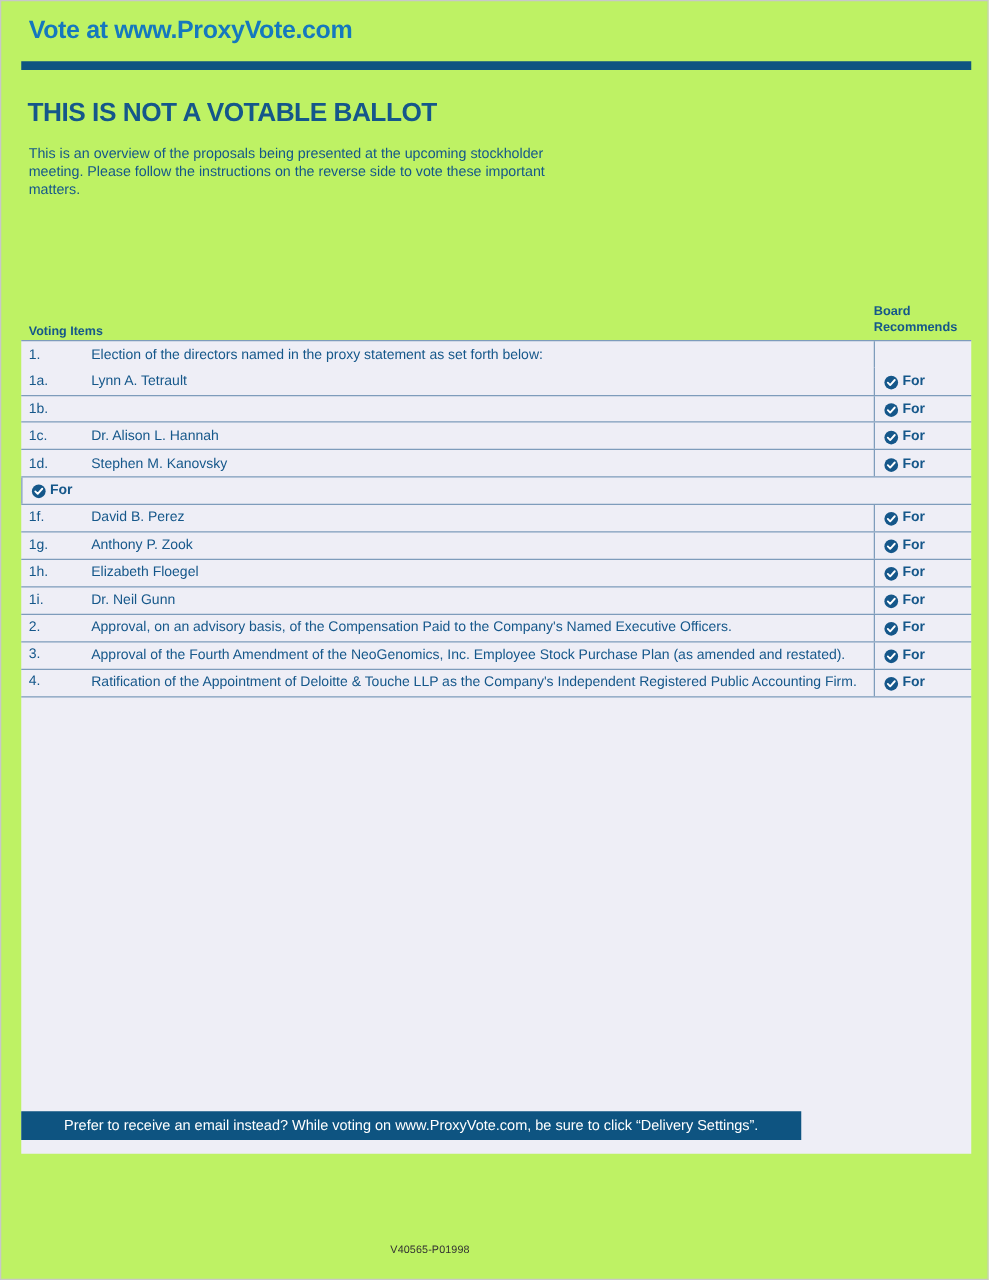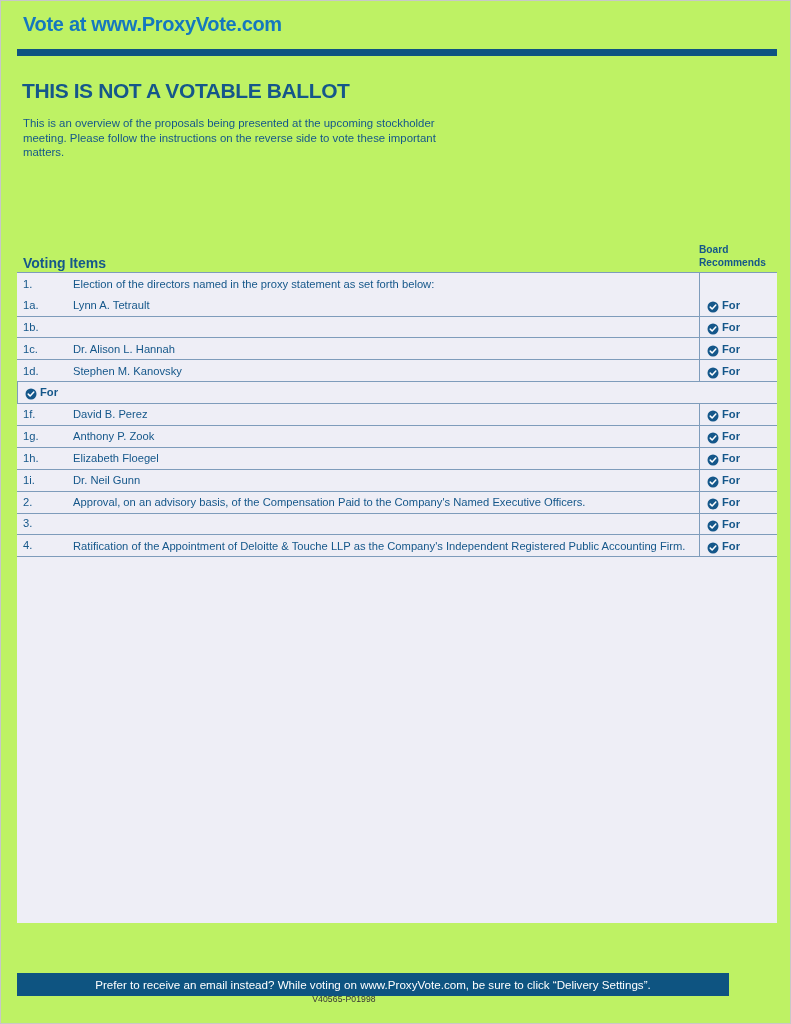--- a/index.html
+++ b/index.html
@@ -65,21 +65,21 @@
     left:16px; top:244px;
     width:760px;
   }
   .col-head {
     position:relative;
     height:27px;
   }
   .col-head .voting-items-label {
     position:absolute;
     left:6px; bottom:1px;
-    font-size:14px;
+    font-size:10px;
     font-weight:bold;
     color:#15578a;
     white-space:nowrap;
   }
   .col-head .board-rec-label {
     position:absolute;
     left:682px; top:-1px;
     width:78px;
     text-align:left;
     font-size:10.2px;
@@ -153,22 +153,22 @@
 
   .table-bottom-rule {
     height:1px;
     background:#7e9cbb;
     width:760px;
   }
 
   
   .footer-banner {
     position:absolute;
-    left:16px; top:972px;
-    width:712px; height:23px;
+    left:16px; top:888px;
+    width:624px; height:23px;
     background:#0e5481;
     display:flex;
     align-items:center;
     justify-content:center;
   }
   .footer-banner span {
     font-size:11.6px;
     color:#ffffff;
     white-space:nowrap;
   }
@@ -357,20 +357,21 @@
                   <circle cx="12" cy="12" r="11" fill="#15578a"></circle>
                   <path d="M6.5 12.3 L10.3 16.1 L17.6 8.0" fill="none" stroke="#ffffff" stroke-width="3" stroke-linecap="round" stroke-linejoin="round"></path>
                 </svg></span>
               <span class="rec-text">For</span>
             </div>
           </div>
         </div>
         <div class="vrow">
           <div class="cell-item tall">
             <div class="num">3.</div>
+            <div class="txt">Approval of the Fourth Amendment of the NeoGenomics, Inc. Employee Stock Purchase Plan (as amended and restated).</div>
           </div>
           <div class="cell-rec">
             <div class="rec-inner">
               <span class="check-badge"><svg viewBox="0 0 24 24" width="12" height="12" aria-hidden="true">
                   <circle cx="12" cy="12" r="11" fill="#15578a"></circle>
                   <path d="M6.5 12.3 L10.3 16.1 L17.6 8.0" fill="none" stroke="#ffffff" stroke-width="3" stroke-linecap="round" stroke-linejoin="round"></path>
                 </svg></span>
               <span class="rec-text">For</span>
             </div>
           </div>

